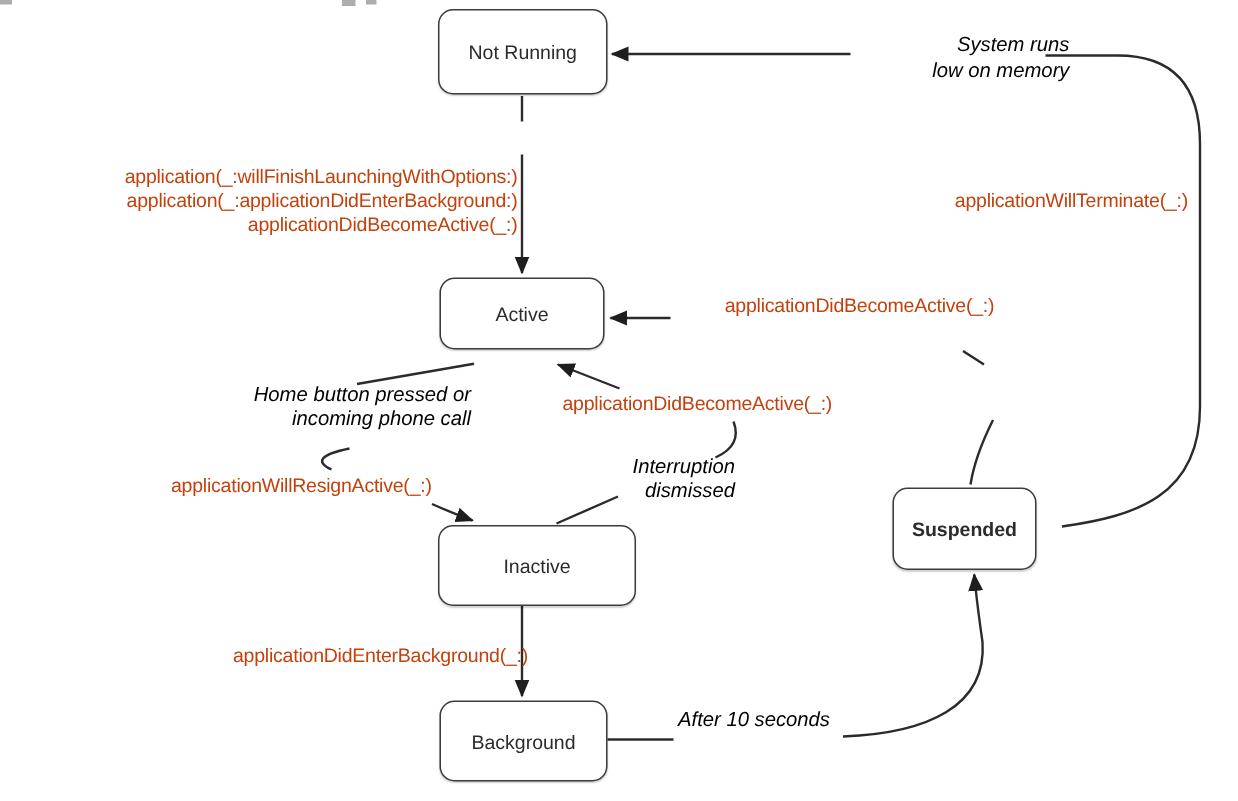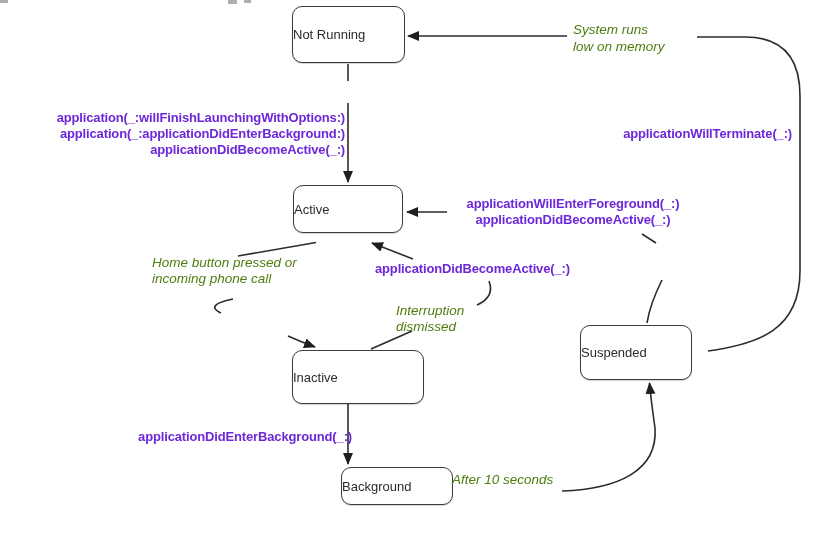--- a/index.html
+++ b/index.html
@@ -6,34 +6,34 @@
   html,body { background:#ffffff; }
   body { font-family:"Liberation Sans", sans-serif; }
   .stage {
     position:relative; width:825px; height:534px;
     background:#ffffff; overflow:hidden;
   }
   svg.connectors { position:absolute; left:0; top:0; }
   .state-box {
     position:absolute; background:#ffffff;
     border:1.5px solid #3c3c3c; border-radius:10px;
-    display:flex; align-items:center; justify-content:flex-start;
+    display:flex; align-items:center; justify-content:center;
     font-size:13px; color:#2b2b2b;
     box-shadow:0 1px 1px rgba(0,0,0,0.18);
   }
   .cb {
-    position:absolute; font-weight:bold; font-size:13px;
-    color:#6d28d9; letter-spacing:-0.15px; white-space:nowrap;
+    position:absolute; font-weight:normal; font-size:13px;
+    color:#c2410c; letter-spacing:-0.15px; white-space:nowrap;
   }
   .cb.align-right { text-align:right; }
   .cb.align-center { text-align:center; white-space:normal; }
   .cb .line { line-height:16px; white-space:nowrap; }
   .note {
     position:absolute; font-style:italic; font-size:13.5px;
-    color:#4d7c0f; white-space:pre-line; text-align:left; line-height:15.5px;
+    color:#000000; white-space:pre-line; text-align:right; line-height:15.5px;
   }
   .note.single { white-space:nowrap; }
   .frag { position:absolute; background:#8a8a8a; opacity:.7; }
 </style>
 </head>
 <body>
 
 <div class="stage">
 
   <svg class="connectors" width="825" height="534" viewBox="0 0 825 534">
@@ -76,42 +76,42 @@
 
   <div class="state-box" style="left:292px; top:6px; width:113px; height:57px;">
     <span>Not Running</span>
   </div>
   <div class="state-box" style="left:293px; top:185px; width:110px; height:48px;">
     <span>Active</span>
   </div>
   <div class="state-box" style="left:292px; top:350px; width:132px; height:54px;">
     <span>Inactive</span>
   </div>
-  <div class="state-box" style="left:293px; top:467px; width:112px; height:38px;margin-left:48px;">
+  <div class="state-box" style="left:293px; top:467px; width:112px; height:54px;">
     <span>Background</span>
   </div>
-  <div class="state-box" style="left:580px; top:325px; width:112px; height:55px;">
+  <div class="state-box" style="left:595px; top:325px; width:96px; height:55px;font-weight:bold;">
     <span>Suspended</span>
   </div>
 
   <div class="cb align-right" style="right:480px; top:110px;">
     <div class="line">application(_:willFinishLaunchingWithOptions:)</div>
     <div class="line">application(_:applicationDidEnterBackground:)</div>
     <div class="line">applicationDidBecomeActive(_:)</div>
   </div>
 
   <div class="cb" style="right:33px; top:126px;">applicationWillTerminate(_:)</div>
 
   <div class="cb align-center" style="left:446px; top:196px; width:254px;">
-    <div class="line">applicationWillEnterForeground(_:)</div>
     <div class="line">applicationDidBecomeActive(_:)</div>
   </div>
 
   <div class="cb" style="left:375px; top:261px;">applicationDidBecomeActive(_:)</div>
 
+  <div class="cb" style="left:114px; top:316px;">applicationWillResignActive(_:)</div>
 
   <div class="cb" style="right:473px; top:429px;text-align:right;">applicationDidEnterBackground(_:)</div>
 
 
   <div class="note" style="left:573px; top:22px; width:140px; line-height:16.5px;">System runs
 low on memory</div>
 
 
   <div class="note" style="left:152px; top:255px; width:162px;">Home button pressed or
 incoming phone call</div>

